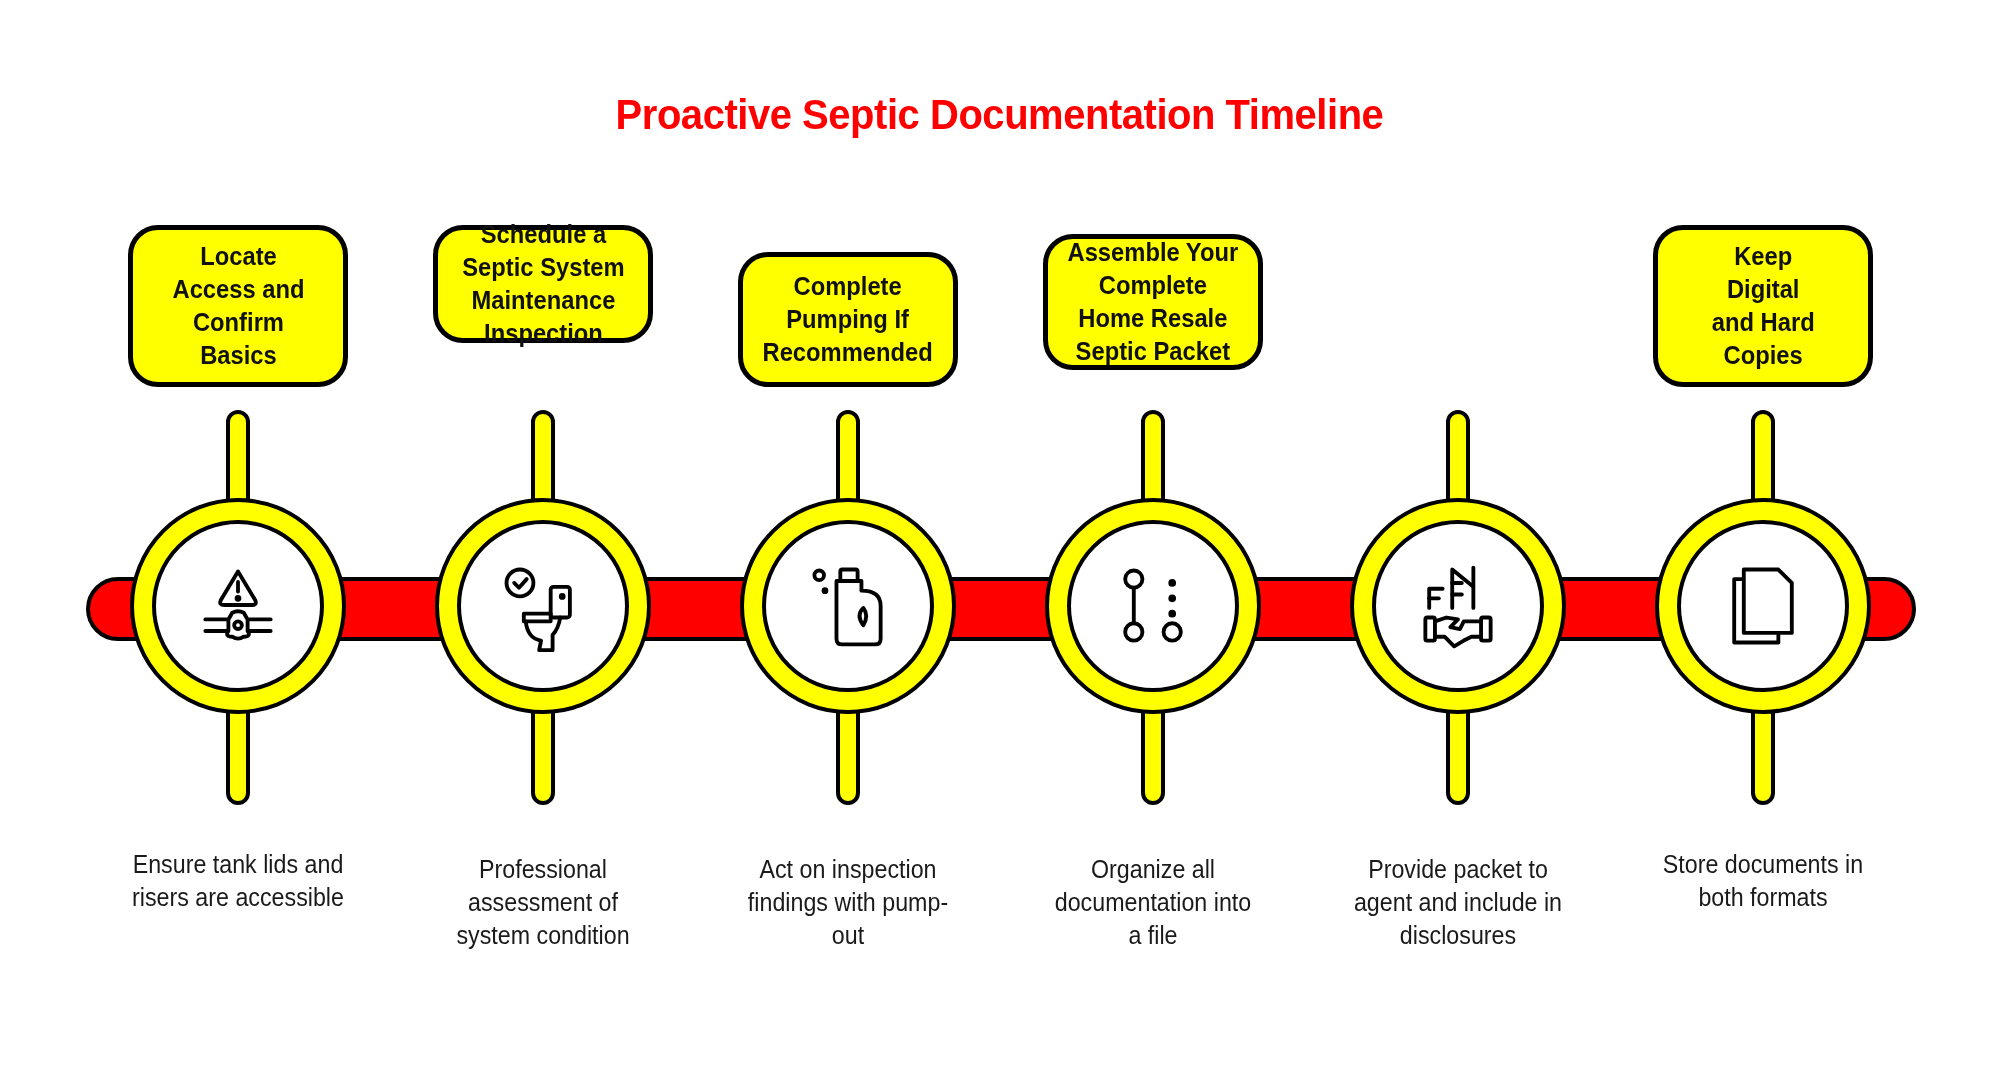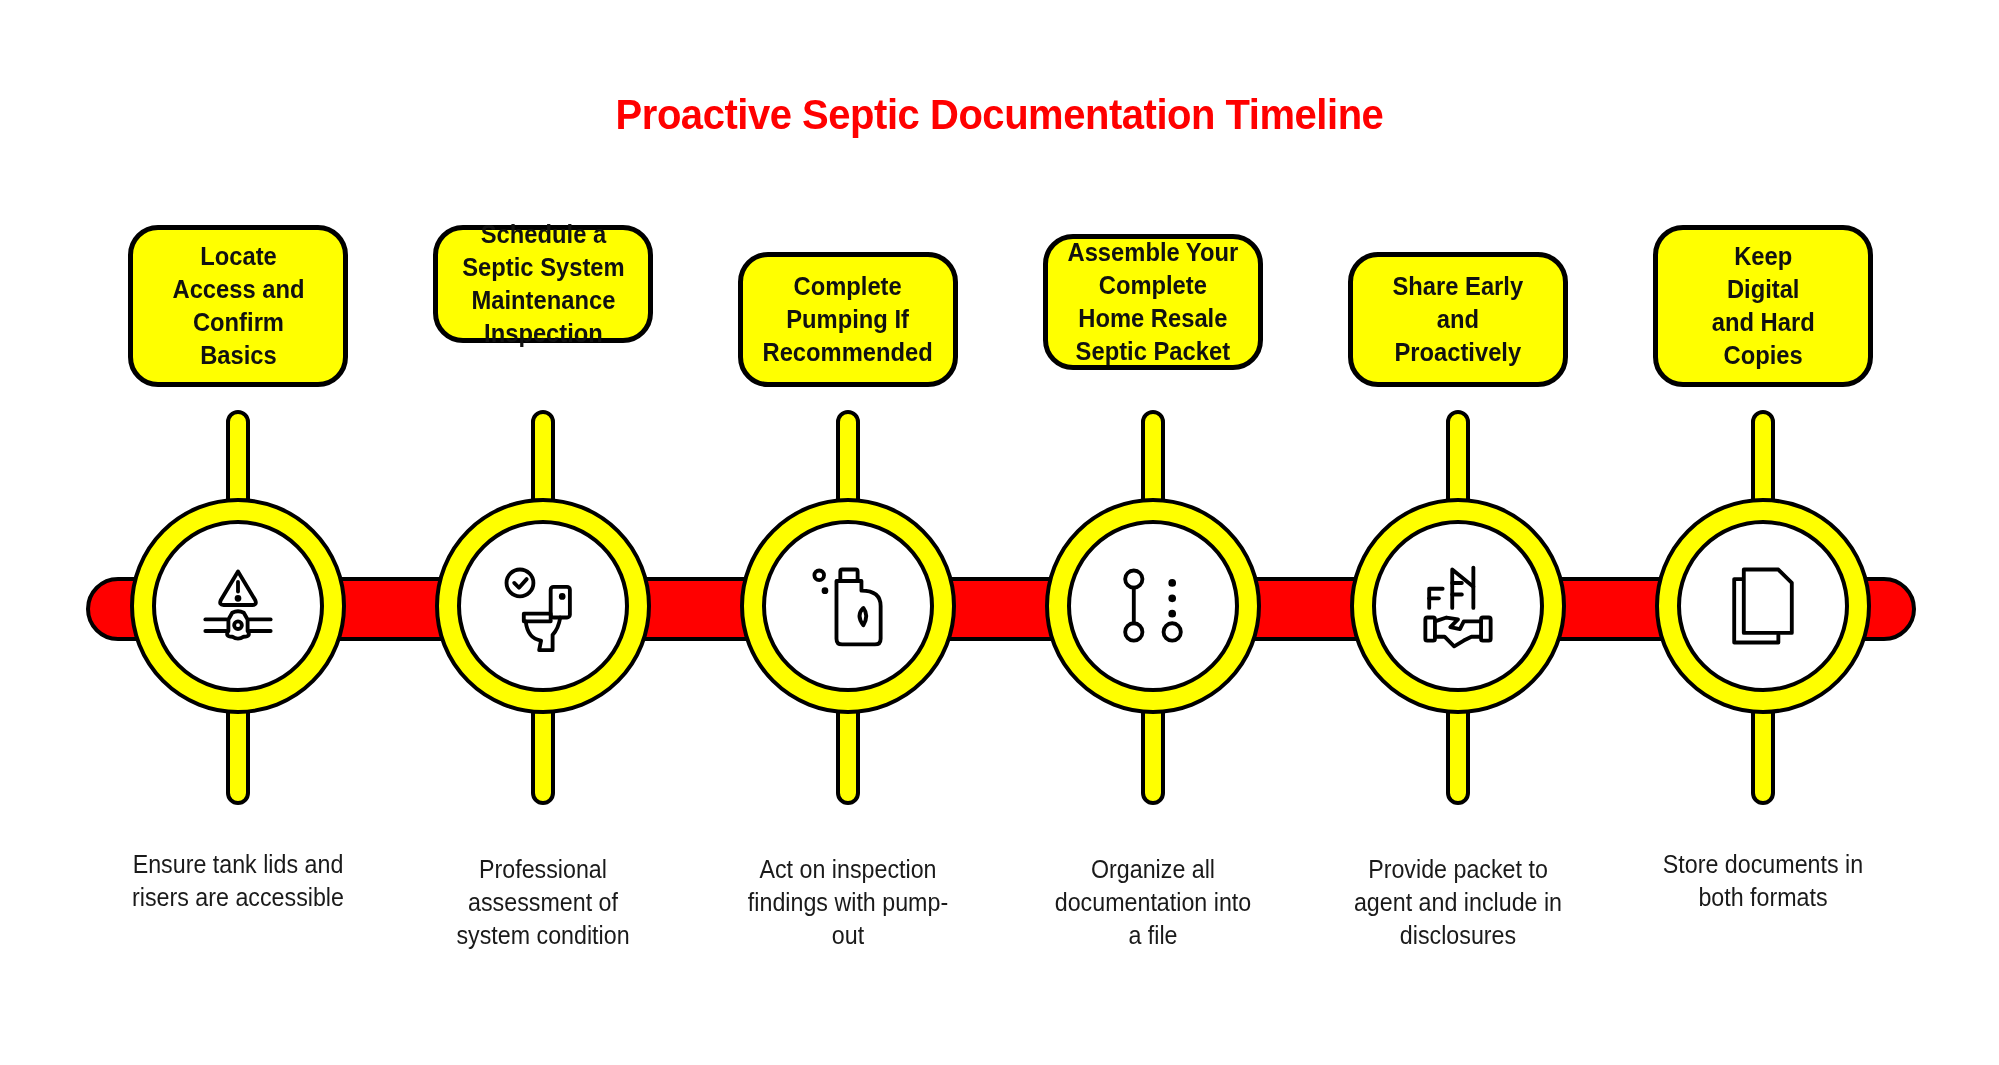--- a/index.html
+++ b/index.html
@@ -136,25 +136,20 @@
         <circle cx="70" cy="58" r="2" fill="#000"></circle>
       </svg>
     </div>
   </div>
   <div class="desc" style="top:853px">Organize all
 documentation into
 a file</div>
 </div>
 
 <div class="col" style="left:1308px">
-  <div class="box" style="top:252px;height:135px">
-    <span>Share Early
-and
-Proactively</span>
-  </div>
   <div class="stem top"></div>
   <div class="stem bottom"></div>
   <div class="ring">
     <div class="inner">
       <svg viewBox="0 0 100 100" fill="none" stroke="#000" stroke-width="4" stroke-linecap="round" stroke-linejoin="round">
         <path d="M20 52 L20 32 L34 32"></path>
         <line x1="20" y1="42" x2="30" y2="42"></line>
         <path d="M44 52 L44 12 L66 30 L66 52"></path>
         <line x1="66" y1="10" x2="66" y2="30"></line>
         <line x1="44" y1="26" x2="54" y2="26"></line>

